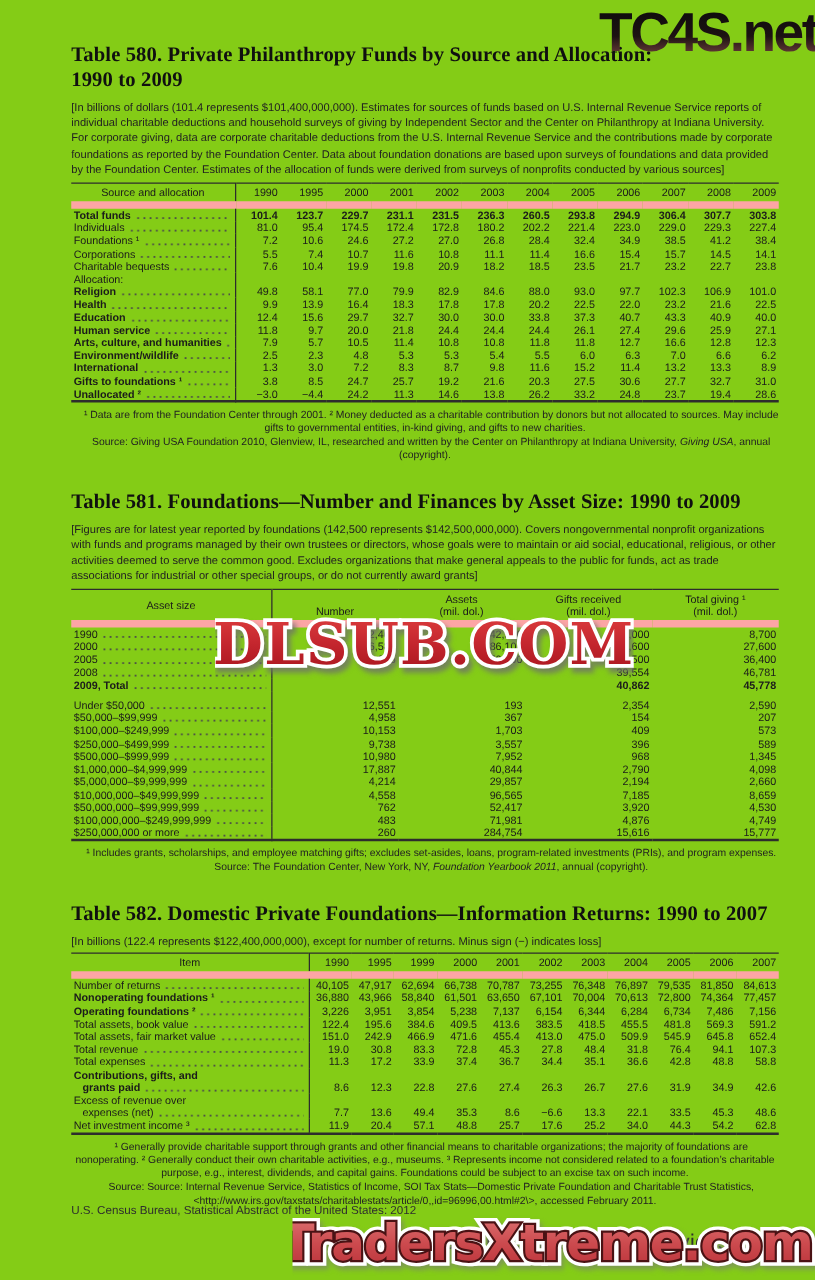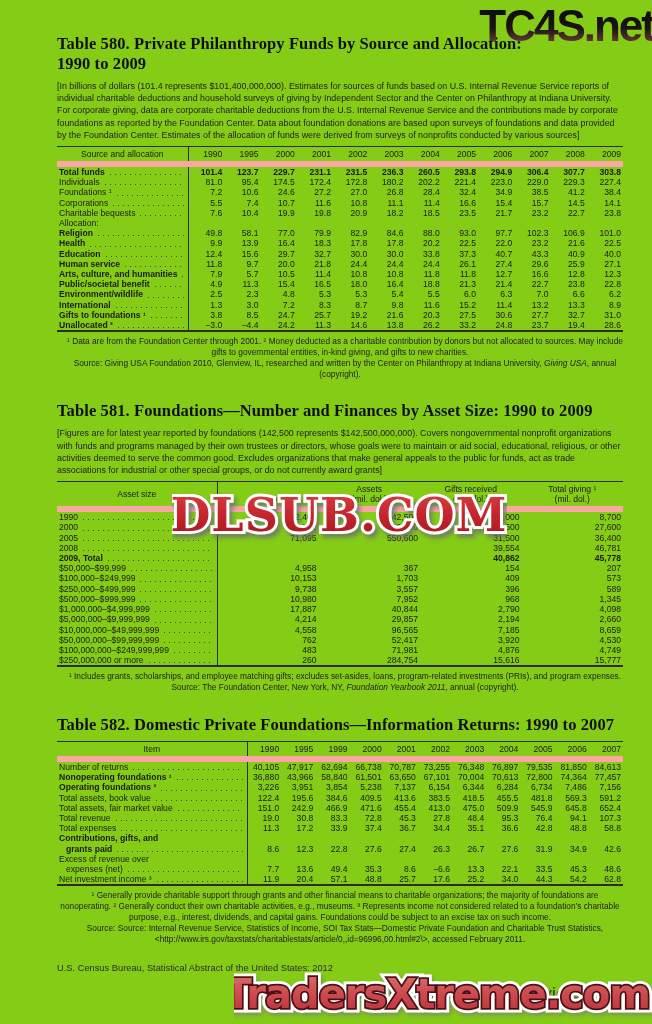--- a/index.html
+++ b/index.html
@@ -327,40 +327,20 @@
               <td class="num">11.8</td>
               <td class="num">11.8</td>
               <td class="num">12.7</td>
               <td class="num">16.6</td>
               <td class="num">12.8</td>
               <td class="num">12.3</td>
             </tr>
             <tr>
               <td class="lblcol ind1">
                 <div class="lblrow">
-                  <span class="lbltext">Public/societal benefit</span>
-                  <span class="dots"></span>
-                </div>
-              </td>
-              <td class="num">4.9</td>
-              <td class="num">11.3</td>
-              <td class="num">15.4</td>
-              <td class="num">16.5</td>
-              <td class="num">18.0</td>
-              <td class="num">16.4</td>
-              <td class="num">18.8</td>
-              <td class="num">21.3</td>
-              <td class="num">21.4</td>
-              <td class="num">22.7</td>
-              <td class="num">23.8</td>
-              <td class="num">22.8</td>
-            </tr>
-            <tr>
-              <td class="lblcol ind1">
-                <div class="lblrow">
                   <span class="lbltext">Environment/wildlife</span>
                   <span class="dots"></span>
                 </div>
               </td>
               <td class="num">2.5</td>
               <td class="num">2.3</td>
               <td class="num">4.8</td>
               <td class="num">5.3</td>
               <td class="num">5.3</td>
               <td class="num">5.4</td>
@@ -516,20 +496,32 @@
                 <div class="lblrow">
                   <span class="lbltext">2009, Total</span>
                   <span class="dots"></span>
                 </div>
               </td>
               <td class="num"></td>
               <td class="num"></td>
               <td class="num">40,862</td>
               <td class="num">45,778</td>
             </tr>
+            <tr class="gap">
+              <td class="lblcol ind0">
+                <div class="lblrow">
+                  <span class="lbltext">Under $50,000</span>
+                  <span class="dots"></span>
+                </div>
+              </td>
+              <td class="num">12,551</td>
+              <td class="num">193</td>
+              <td class="num">2,354</td>
+              <td class="num">2,590</td>
+            </tr>
             <tr>
               <td class="lblcol ind0">
                 <div class="lblrow">
                   <span class="lbltext">$50,000–$99,999</span>
                   <span class="dots"></span>
                 </div>
               </td>
               <td class="num">4,958</td>
               <td class="num">367</td>
               <td class="num">154</td>
@@ -646,20 +638,21 @@
           </tbody>
         </table>
       <div class="fn-block">
         <p class="fn"><span class="ind"></span><span>¹ Includes grants, scholarships, and employee matching gifts; excludes set-asides, loans, program-related investments (PRIs), and program expenses.</span></p>
         <p class="fn"><span class="ind"></span><span>Source: The Foundation Center, New York, NY, </span><i>Foundation Yearbook 2011</i><span>, annual (copyright).</span></p>
       </div>
     </div>
 
     <div class="section" style="margin-top:22px;">
       <div class="tbl-title">Table 582. Domestic Private Foundations—Information Returns: 1990 to 2007</div>
+      <p class="intro" style="margin-bottom:3px;">[In billions (122.4 represents $122,400,000,000), except for number of returns. Minus sign (−) indicates loss]</p>
       <table class="datatable t582 tyears">
           <colgroup>
             <col class="c0">
             <col>
             <col>
             <col>
             <col>
             <col>
             <col>
             <col>
@@ -787,21 +780,21 @@
                   <span class="dots"></span>
                 </div>
               </td>
               <td class="num">19.0</td>
               <td class="num">30.8</td>
               <td class="num">83.3</td>
               <td class="num">72.8</td>
               <td class="num">45.3</td>
               <td class="num">27.8</td>
               <td class="num">48.4</td>
-              <td class="num">95.3</td>
+              <td class="num">31.8</td>
               <td class="num">76.4</td>
               <td class="num">94.1</td>
               <td class="num">107.3</td>
             </tr>
             <tr>
               <td class="lblcol ind0">
                 <div class="lblrow">
                   <span class="lbltext">Total expenses</span>
                   <span class="dots"></span>
                 </div>

